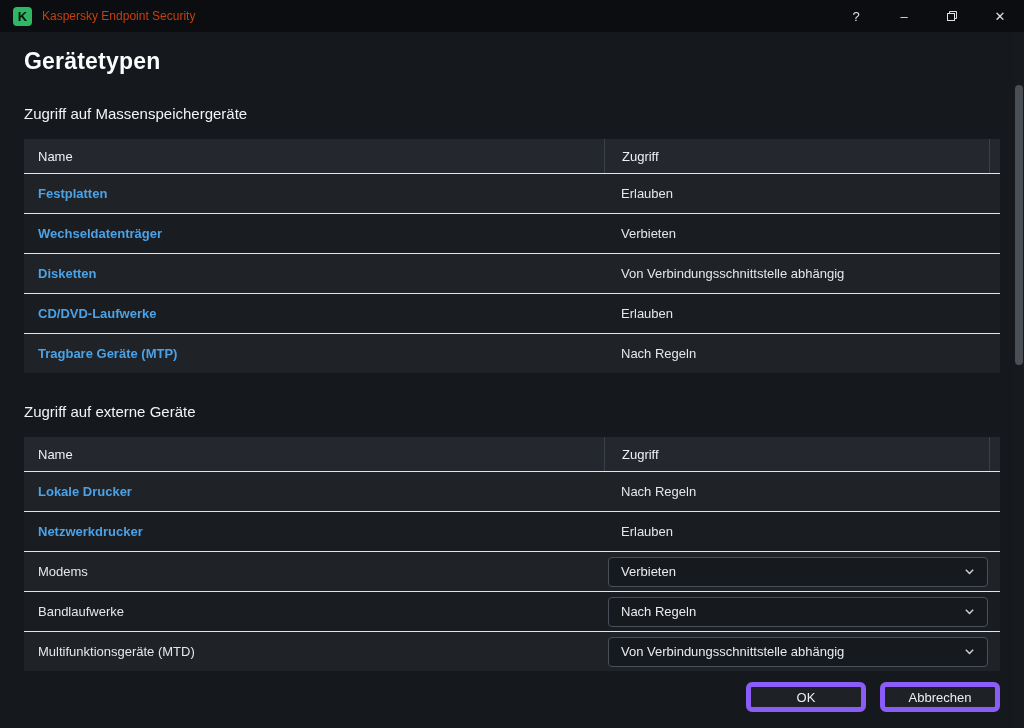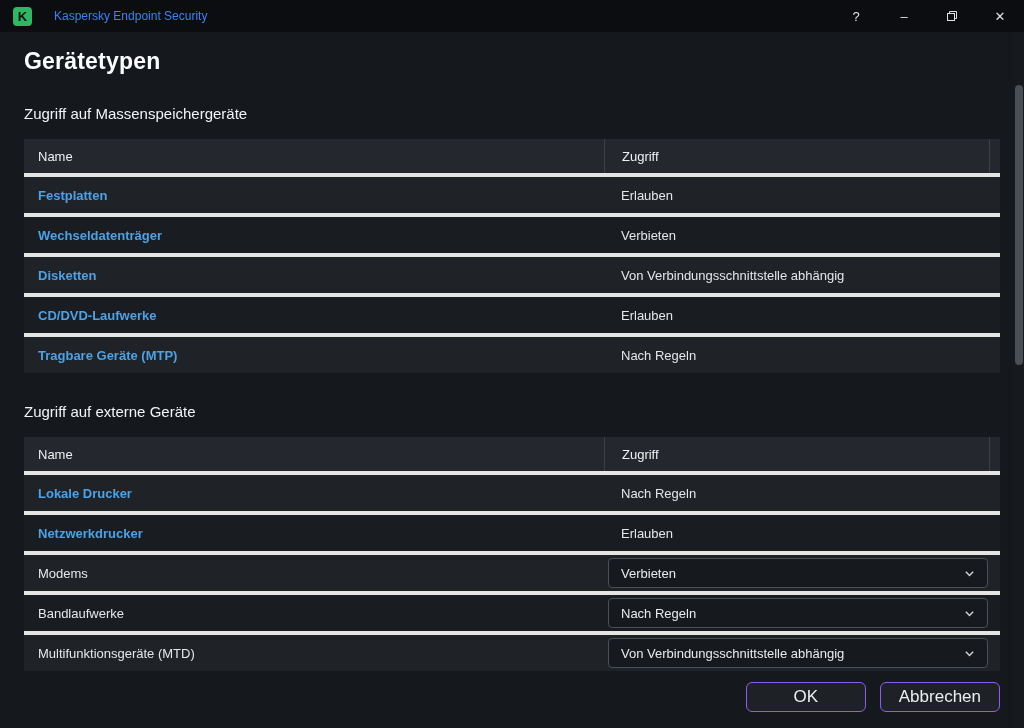--- a/index.html
+++ b/index.html
@@ -10,31 +10,31 @@
     color:#e4e7ea;
     overflow:hidden;
     position:relative;
     --link:#4ba2e6;
     --green:#2eb764;
   }
 
   
   .titlebar { height:32px; background:#0b0d10; display:flex; align-items:center; padding-left:13px; }
   .logo { width:19px; height:19px; background:var(--green); border-radius:4px; display:flex; align-items:center; justify-content:center; color:#07130c; font-weight:bold; font-size:13px; flex:0 0 auto; }
-  .wtitle { margin-left:22px; font-size:12px; color:#3b82f6; }
+  .wtitle { margin-left:10px; font-size:12px; color:#c2410c; }
   .winbtns { margin-left:auto; display:flex; height:32px; }
   .wbtn { width:48px; height:32px; display:flex; align-items:center; justify-content:center; font-size:13px; color:#dfe2e5; cursor:default; }
 
   
   .content { padding:16px 24px 0 24px; }
   .page-title { font-size:23px; font-weight:bold; color:#fbfcfd; letter-spacing:.2px; }
   .section-heading { font-size:15px; font-weight:normal; color:#f2f4f6; margin-top:30px; }
 
   .table { margin-top:17px; }
-  .trow { display:grid; grid-template-columns:580px 1fr 11px; height:40px; align-items:center; border-top:4px solid #e5e5e5; }
+  .trow { display:grid; grid-template-columns:580px 1fr 11px; height:40px; align-items:center; border-top:1px solid #e5e5e5; }
   .trow:first-child { border-top:none; }
   .thead { height:34px; background:#24282e !important; }
   .trow:nth-child(even) { background:#1f2328; }
   .trow:nth-child(odd) { background:#191c21; }
 
   .cell { padding-left:14px; font-size:13px; white-space:nowrap; overflow:hidden; height:100%; display:flex; align-items:center; }
   .access-col { padding-left:17px; }
   .th { font-weight:normal; color:#eef0f2; }
   .access-col.th { border-left:1px solid #3a4048; }
   .gutter-col { height:100%; }
@@ -43,21 +43,21 @@
   .link { color:var(--link); font-weight:bold; text-decoration:none; cursor:pointer; }
   .plain { color:#e4e7ea; }
 
   .cell.has-select { padding:0 1px 0 4px; }
   .select { height:30px; width:100%; border:1px solid #4a5058; border-radius:4px; background:#16191d; display:flex; align-items:center; justify-content:space-between; padding:0 12px; cursor:pointer; }
   .select-text { font-size:13px; color:#e9ebee; white-space:nowrap; overflow:hidden; }
   .chev { display:flex; align-items:center; margin-left:8px; flex:0 0 auto; }
 
   
   .footer { position:absolute; right:24px; bottom:16px; display:flex; gap:14px; }
-  .btn { min-width:120px; height:30px; background:#1e2227; border:1px solid #8b5cf6; border-radius:6px; color:#eceef0; font-size:17px; display:flex; align-items:center; justify-content:center; cursor:pointer; padding:0 18px; }
+  .btn { min-width:120px; height:30px; background:#1e2227; border:5px solid #8b5cf6; border-radius:6px; color:#eceef0; font-size:13px; display:flex; align-items:center; justify-content:center; cursor:pointer; padding:0 18px; }
 
   
   .scrollbar { position:absolute; top:32px; right:0; width:10px; height:696px; background:#17191d; }
   .scroll-thumb { position:absolute; top:53px; left:1px; width:8px; height:280px; background:#4a4f55; border-radius:4px; }
 </style>
 </head>
 <body style="--link: #4ba2e6; --green: #2eb764;">
 
 <div class="titlebar">
   <div class="logo">

